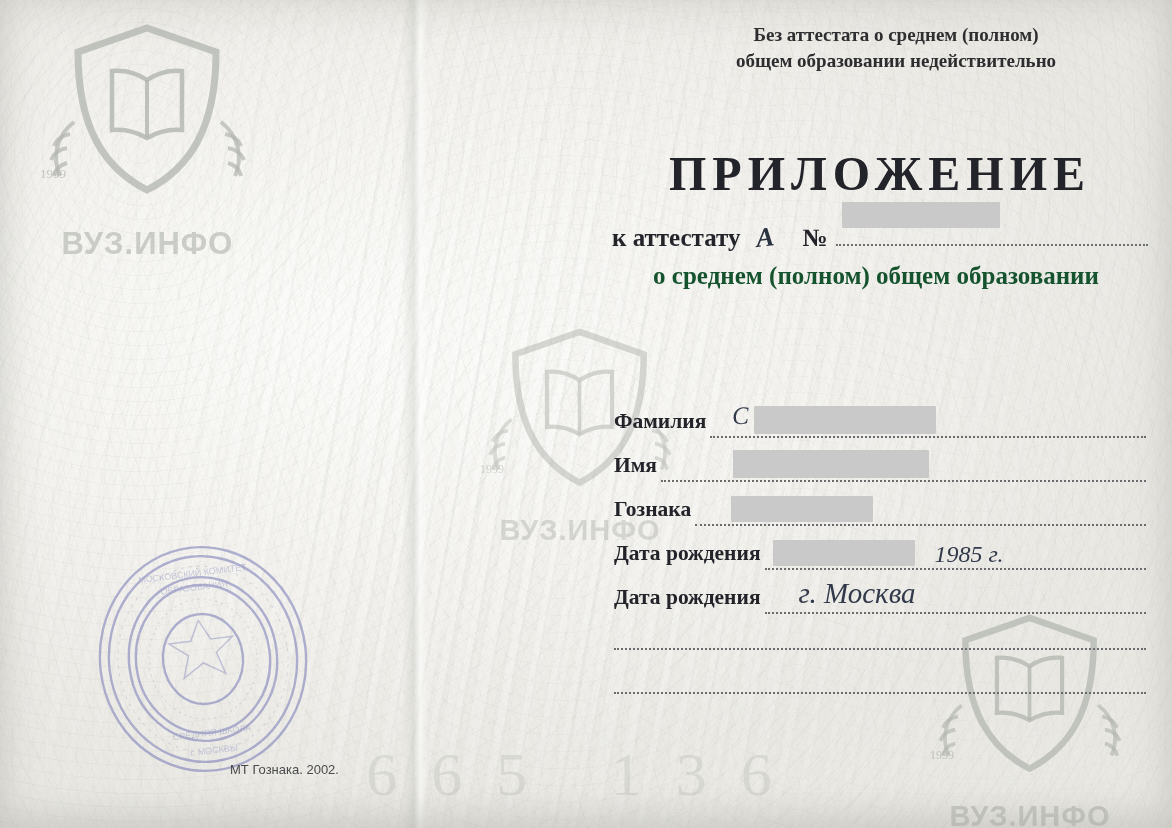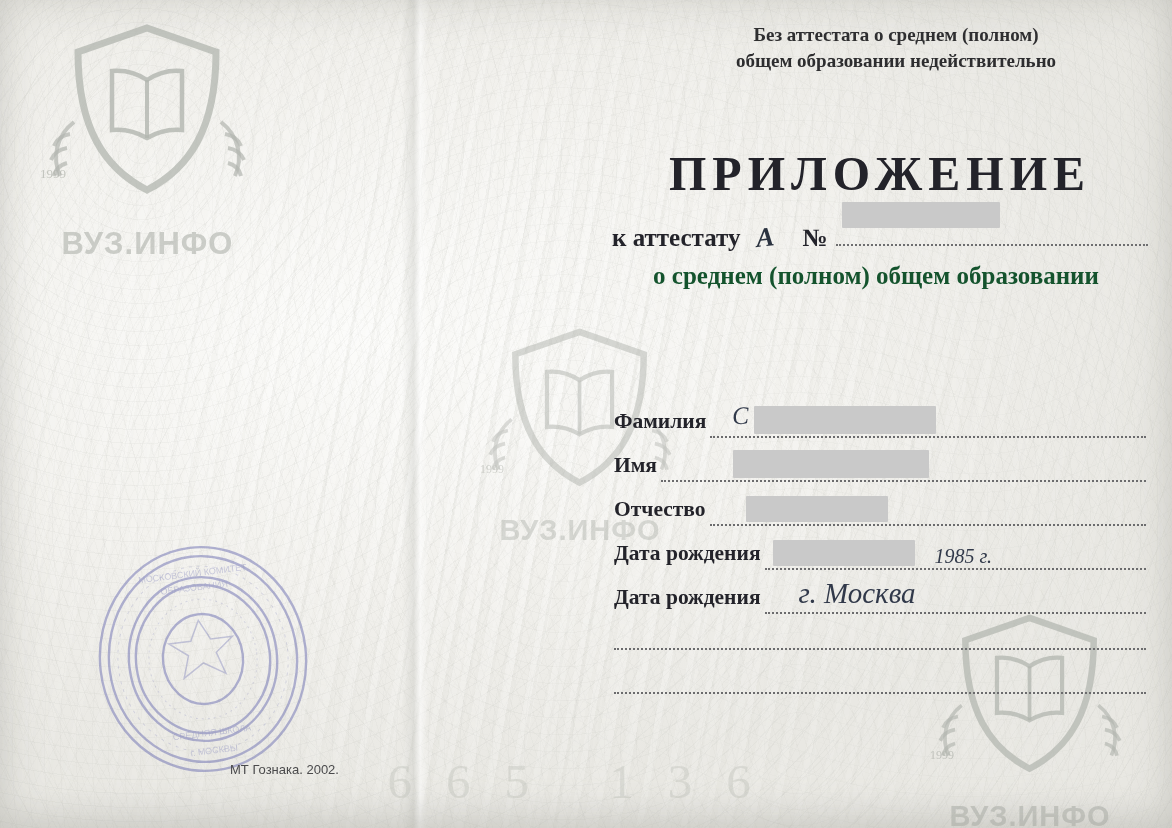--- a/index.html
+++ b/index.html
@@ -59,21 +59,21 @@
         rgba(202,203,197,.22) 8px 11px,
         rgba(255,255,255,0) 11px 26px);
     mask-image: radial-gradient(ellipse 60% 80% at 45% 50%, #000 0%, rgba(0,0,0,.35) 60%, rgba(0,0,0,0) 100%);
     -webkit-mask-image: radial-gradient(ellipse 60% 80% at 45% 50%, #000 0%, rgba(0,0,0,.35) 60%, rgba(0,0,0,0) 100%);
   }
   .ghost-digits {
     position: absolute;
     left: 0; right: 0; bottom: 18px;
     text-align: center;
     font-family: "Liberation Serif", serif;
-    font-size: 49px;
+    font-size: 62px;
     letter-spacing: 34px;
     color: rgba(190,192,186,.40);
     user-select: none;
     white-space: nowrap;
   }
   .fold-shadow {
     position: absolute;
     top: 0; bottom: 0;
     left: 402px;
     width: 26px;
@@ -378,31 +378,31 @@
     </div>
 
     <div class="field-row">
       <span class="field-label">Имя</span>
       <span class="field-line">
         <span class="redact" style="left:72px; bottom:2px; width:196px; height:28px;"></span>
       </span>
     </div>
 
     <div class="field-row">
-      <span class="field-label">Отчество</span>
+      <span class="field-label">Гознака</span>
       <span class="field-line">
         <span class="redact" style="left:36px; bottom:2px; width:142px; height:26px;"></span>
       </span>
     </div>
 
     <div class="field-row">
       <span class="field-label">Дата рождения</span>
       <span class="field-line">
         <span class="redact" style="left:8px; bottom:2px; width:142px; height:26px;"></span>
-        <span class="hand" style="left:170px; bottom:0px; font-size:20px;">1985 г.</span>
+        <span class="hand" style="left:170px; bottom:0px; font-size:24px;">1985 г.</span>
       </span>
     </div>
 
     <div class="field-row">
       <span class="field-label">Дата рождения</span>
       <span class="field-line">
         <span class="hand" style="left:34px; bottom:2px; font-size:29px;">г. Москва</span>
       </span>
     </div>
 

